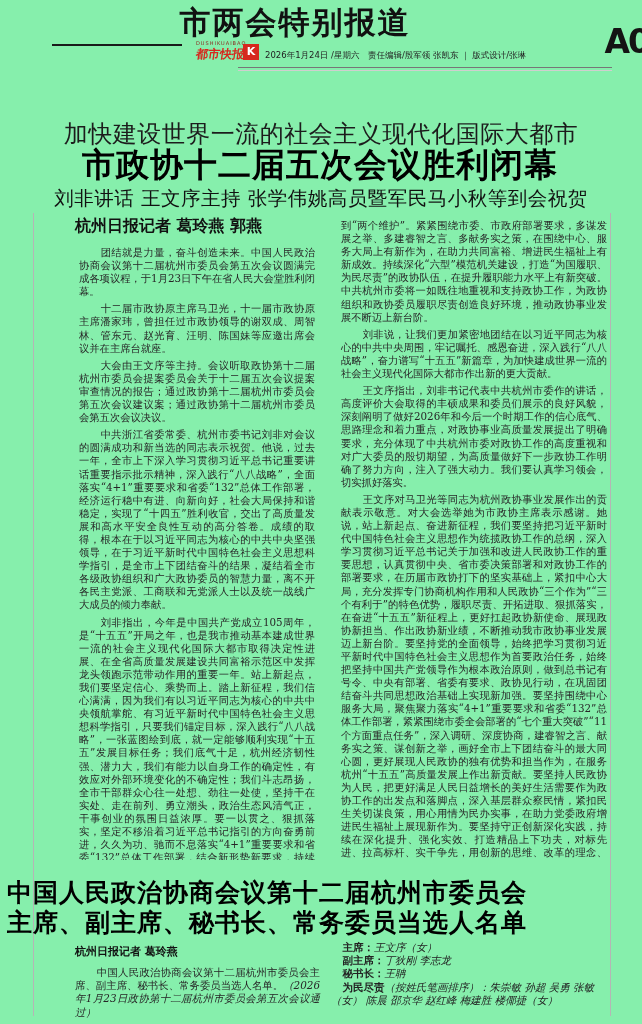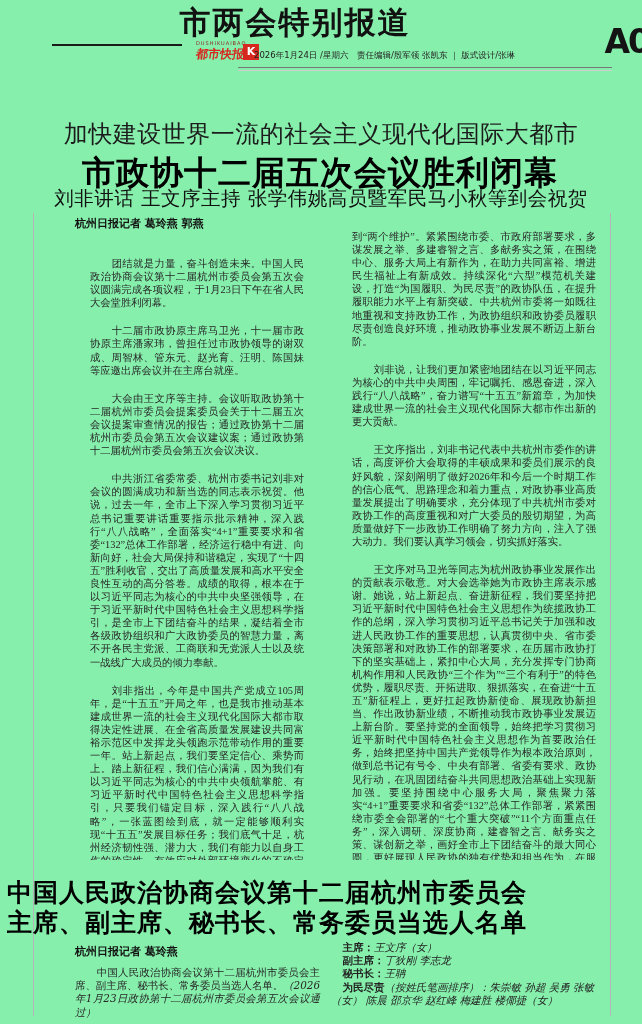--- a/index.html
+++ b/index.html
@@ -15,46 +15,46 @@
     font-family:"DejaVu Sans","Liberation Sans",sans-serif;
     font-size:33px;font-weight:bold;letter-spacing:-2px;color:#141414;}
   .rule-left{top:44px;left:52px;width:130px;height:2px;background:#1a1a1a;}
   .logo-pinyin{top:40px;left:196px;font-family:"DejaVu Sans",sans-serif;
     font-size:5px;letter-spacing:1px;color:#8a2a20;}
   .logo-text{top:46px;left:196px;font-family:"DejaVu Sans","Liberation Sans",sans-serif;
     font-size:12px;font-weight:bold;color:#d6281e;transform:skewX(-8deg);}
   .logo-k{top:44px;left:243px;width:16px;height:16px;background:#d6281e;color:#fff;
     font-family:"DejaVu Sans",sans-serif;font-size:11px;font-weight:bold;
     text-align:center;line-height:16px;}
-  .date-line{top:50px;left:254px;width:330px;
+  .date-line{top:50px;left:265px;width:330px;
     font-family:"DejaVu Sans","Liberation Sans",sans-serif;font-size:8.5px;color:#222;}
   .rule-bottom{top:67px;left:238px;width:374px;height:1px;background:#777;}
   .rule-bottom2{top:70px;left:238px;width:374px;height:1px;background:#cfcfcf;}
 
   
   .kicker1{top:93px;left:0;width:642px;text-align:center;font-size:24px;color:#1c1c1c;letter-spacing:1px;}
   .kicker2{top:118px;left:0;width:642px;text-align:center;font-size:24px;color:#1c1c1c;letter-spacing:0.5px;}
   .headline-main{top:143px;left:0;width:640px;text-align:center;
     font-family:"DejaVu Sans","Liberation Sans",sans-serif;
-    font-size:33px;font-weight:bold;letter-spacing:1px;color:#000;margin-top:8px;}
+    font-size:33px;font-weight:bold;letter-spacing:1px;color:#000;}
   .headline-sub{top:185px;left:0;width:642px;text-align:center;
     font-size:19.5px;color:#111;letter-spacing:0.5px;}
 
   
   .frame-l{top:213px;left:33px;width:1px;height:803px;background:#b5b5b5;}
   .frame-r{top:213px;left:610px;width:1px;height:803px;background:#b5b5b5;}
 
   .art-byline{top:216px;left:75px;font-family:"DejaVu Sans","Liberation Sans",sans-serif;
-    font-size:11px;font-weight:bold;color:#111;}
+    font-size:16px;font-weight:bold;color:#111;}
 
   .col{position:absolute;text-align:justify;font-size:10.3px;line-height:13.1px;
     color:#262626;overflow:hidden;}
   .col-left{top:242px;left:75px;width:244px;height:618px;}
   .col-right{top:215px;left:337px;width:274px;height:645px;}
-  .col p{margin:15px;font-family:Liberation Serif, serif;}
+  .col p{margin:4px;}
   .col p.ind{text-indent:2.1em;}
   .col p.noind{text-indent:0;}
 
   
   .nl-title{left:0;width:534px;text-align:center;
     font-family:"DejaVu Sans","Liberation Sans",sans-serif;
     font-weight:bold;color:#000;font-size:25px;letter-spacing:1px;}
   .nl-title1{top:876px;}
   .nl-title2{top:906px;}
   .nl-byline{top:944px;left:75px;font-family:"DejaVu Sans","Liberation Sans",sans-serif;

